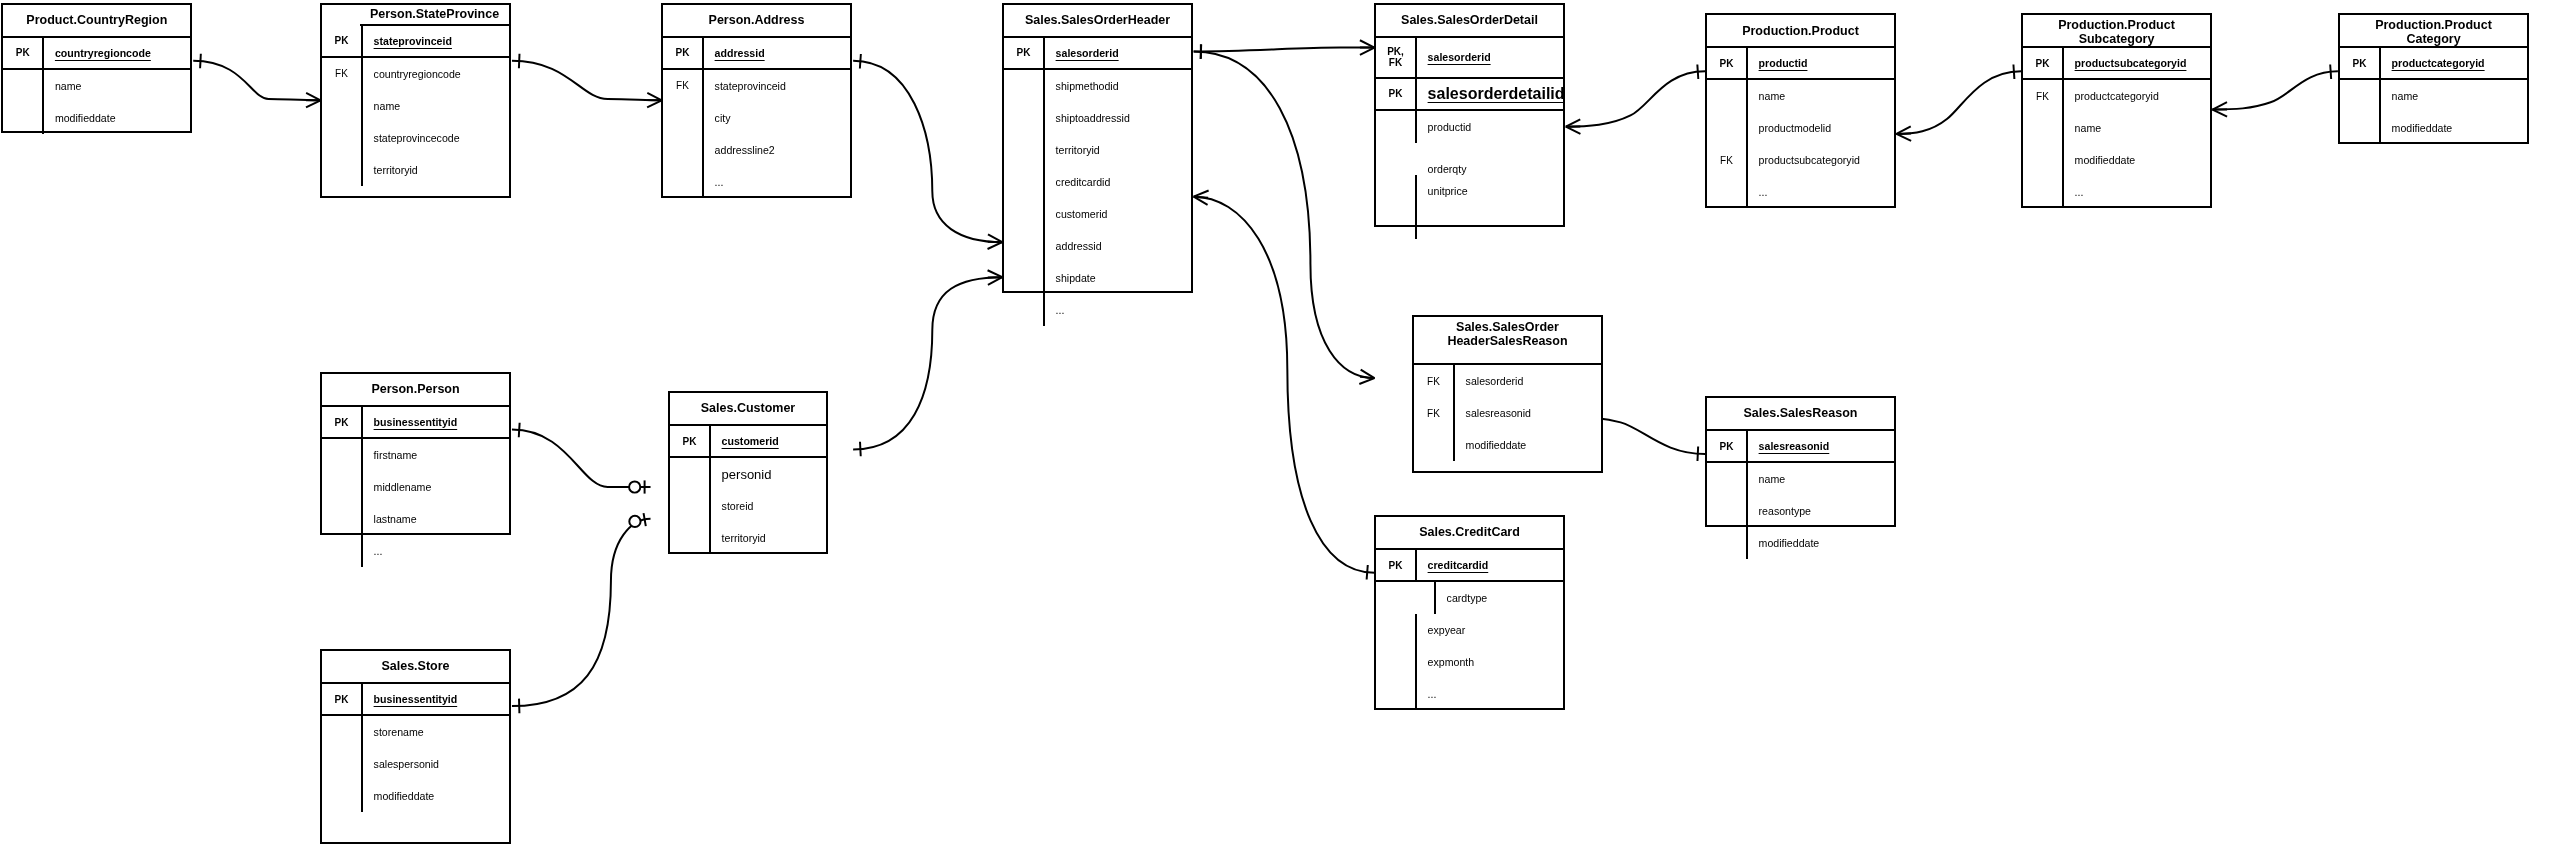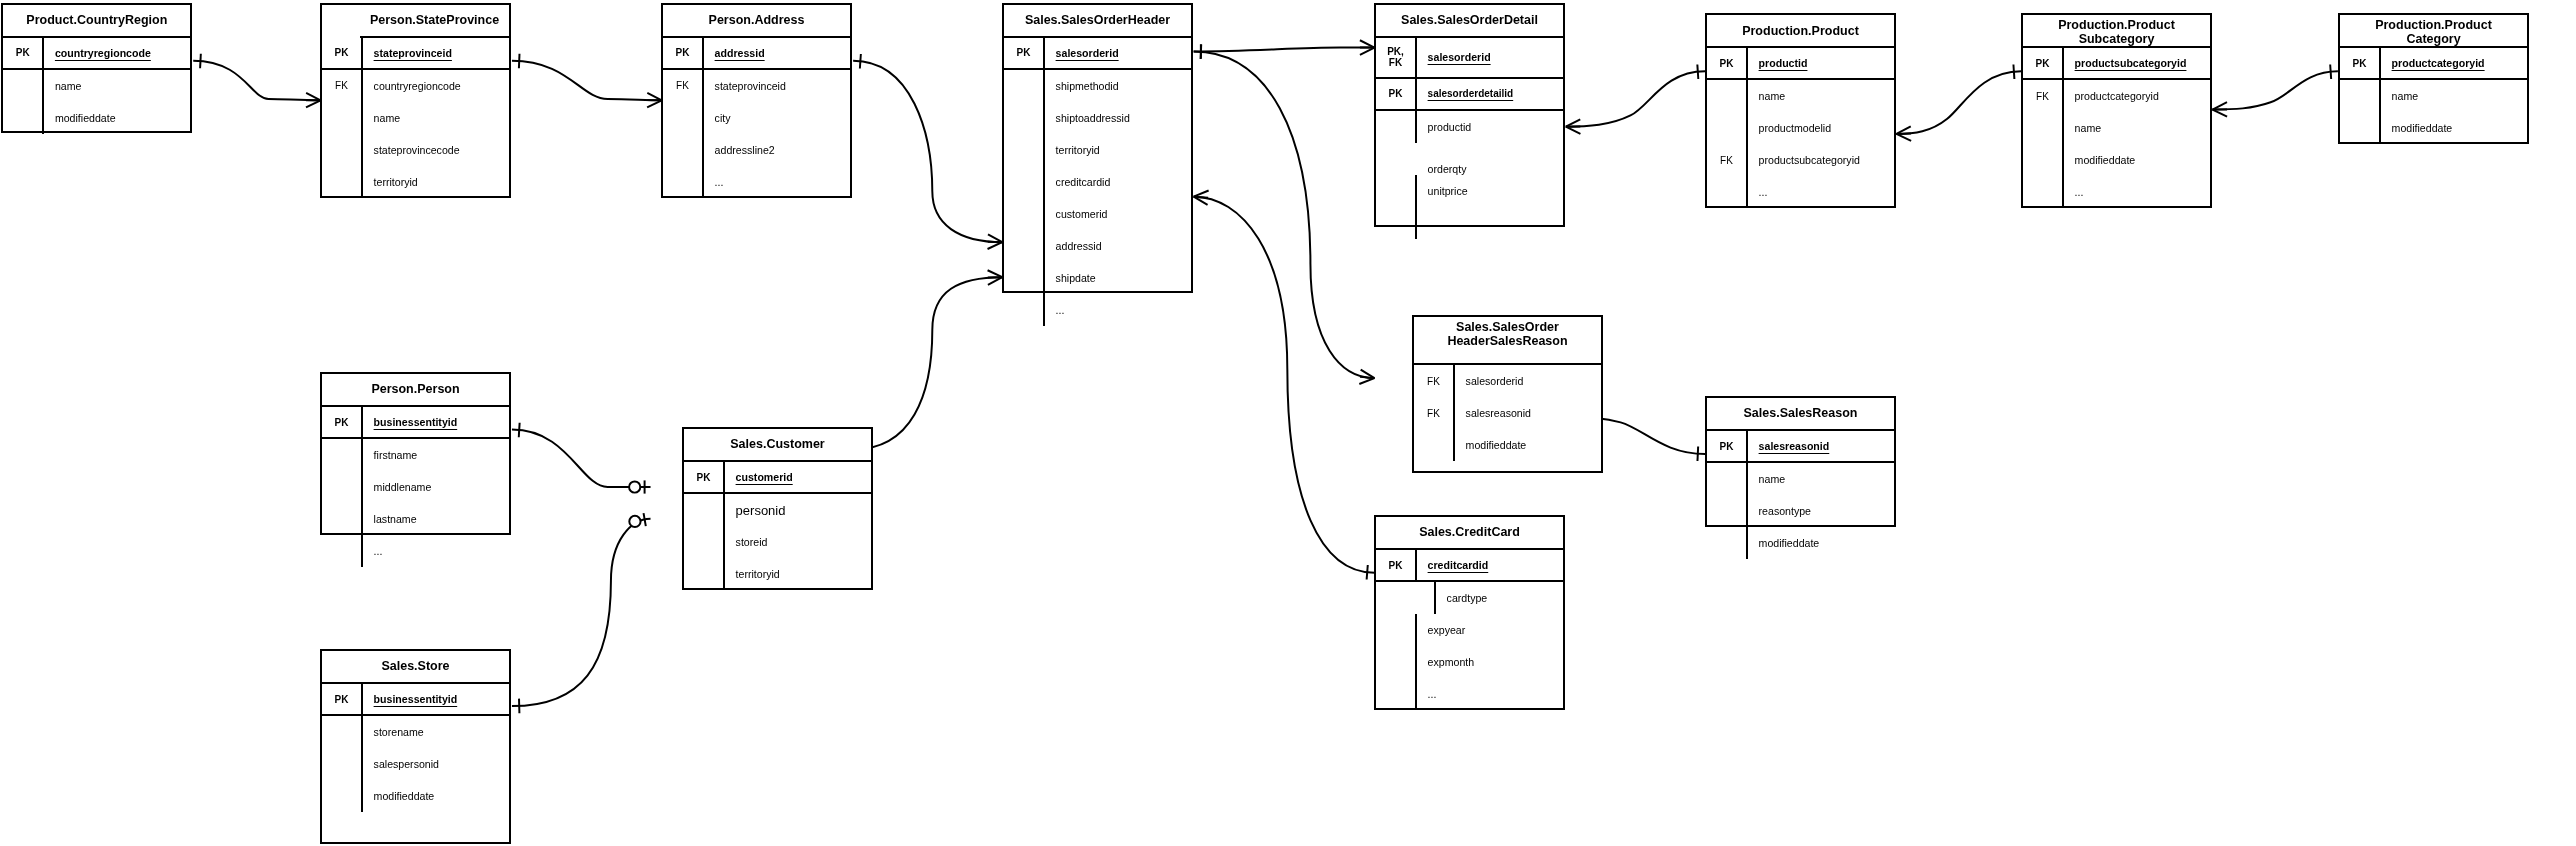--- a/index.html
+++ b/index.html
@@ -184,21 +184,21 @@
           <div class="key-cell fk" style="width: 41px; font-size: 10px; white-space: pre;"></div>
           <div class="name-cell" style="font-size: 10.6px;">name</div>
         </div>
         <div class="attr-row" style="height: 32px;">
           <div class="key-cell fk" style="width: 41px; font-size: 10px; white-space: pre;"></div>
           <div class="name-cell" style="font-size: 10.6px;">modifieddate</div>
         </div>
       </div>
     </div>
     <div class="entity" style="left: 320px; top: 2.6px; width: 191px; height: 195px;">
-      <div class="ent-title" style="height: 33px; font-size: 12.5px; margin-left: 38px;">
+      <div class="ent-title" style="height: 21px; font-size: 12.5px; margin-left: 38px;">
         <div>Person.StateProvince</div>
       </div>
       <div class="ent-body">
         <div class="attr-row seg-end" style="height: 32px;">
           <div class="key-cell pk" style="width: 41px; font-size: 10px; white-space: pre;">PK</div>
           <div class="name-cell is-pk" style="font-size: 10.6px;">stateprovinceid</div>
         </div>
         <div class="attr-row" style="height: 32px;">
           <div class="key-cell fk" style="width: 41px; font-size: 10px; white-space: pre;">FK</div>
           <div class="name-cell" style="font-size: 10.6px;">countryregioncode</div>
@@ -292,21 +292,21 @@
         <div>Sales.SalesOrderDetail</div>
       </div>
       <div class="ent-body">
         <div class="attr-row seg-end" style="height: 41px;">
           <div class="key-cell pk" style="width: 41px; font-size: 10px; white-space: pre;">PK,
 FK</div>
           <div class="name-cell is-pk" style="font-size: 10.6px;">salesorderid</div>
         </div>
         <div class="attr-row seg-end" style="height: 32px;">
           <div class="key-cell pk" style="width: 41px; font-size: 10px; white-space: pre;">PK</div>
-          <div class="name-cell is-pk" style="font-size: 10px;">salesorderdetailid</div>
+          <div class="name-cell is-pk" style="font-size: 16px;">salesorderdetailid</div>
         </div>
         <div class="attr-row" style="height: 32px;">
           <div class="key-cell fk" style="width: 41px; font-size: 10px; white-space: pre;"></div>
           <div class="name-cell" style="font-size: 10.6px;">productid</div>
         </div>
         <div class="attr-row" style="height: 32px; align-items: flex-end;">
           <div class="key-cell fk" style="width: 41px; font-size: 10px; white-space: pre;"></div>
           <div class="name-cell" style="font-size: 10.6px;">orderqty</div>
         </div>
         <div class="attr-row" style="height: 32px;">
@@ -414,21 +414,21 @@
         <div class="attr-row" style="height: 32px;">
           <div class="key-cell fk" style="width: 41px; font-size: 10px; white-space: pre;"></div>
           <div class="name-cell" style="font-size: 10.6px;">lastname</div>
         </div>
         <div class="attr-row" style="height: 32px;">
           <div class="key-cell fk" style="width: 41px; font-size: 10px; white-space: pre;"></div>
           <div class="name-cell" style="font-size: 10.6px;">...</div>
         </div>
       </div>
     </div>
-    <div class="entity" style="left: 682px; top: 391px; width: 191px; height: 163px; margin-top: 36px;">
+    <div class="entity" style="left: 668px; top: 391px; width: 160px; height: 163px;">
       <div class="ent-title" style="height: 33px; font-size: 12.5px;">
         <div>Sales.Customer</div>
       </div>
       <div class="ent-body">
         <div class="attr-row seg-end" style="height: 32px;">
           <div class="key-cell pk" style="width: 41px; font-size: 10px; white-space: pre;">PK</div>
           <div class="name-cell is-pk" style="font-size: 10.6px;">customerid</div>
         </div>
         <div class="attr-row" style="height: 32px;">
           <div class="key-cell fk" style="width: 41px; font-size: 10px; white-space: pre;"></div>

